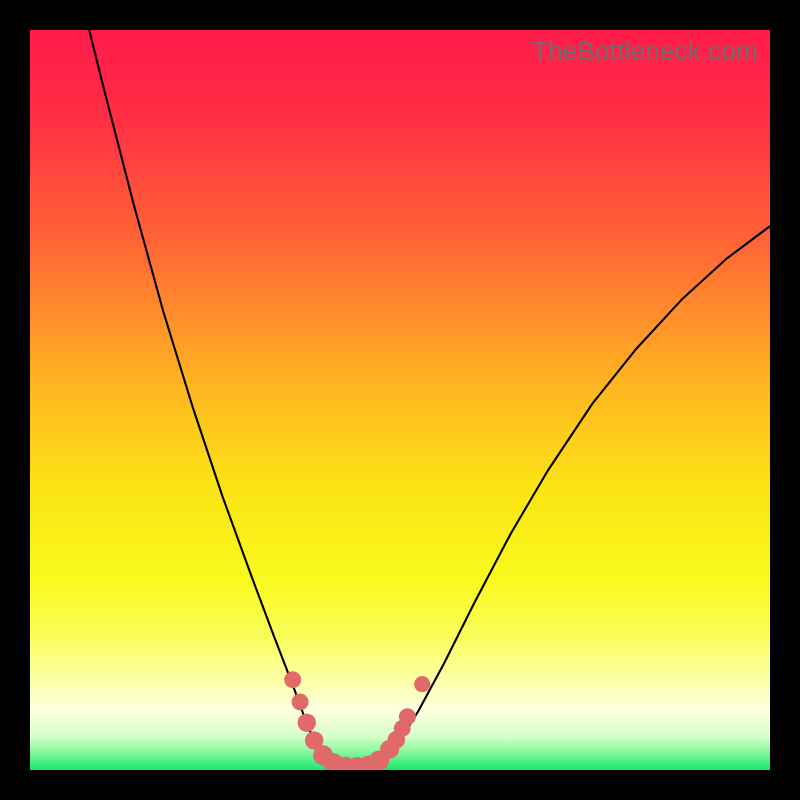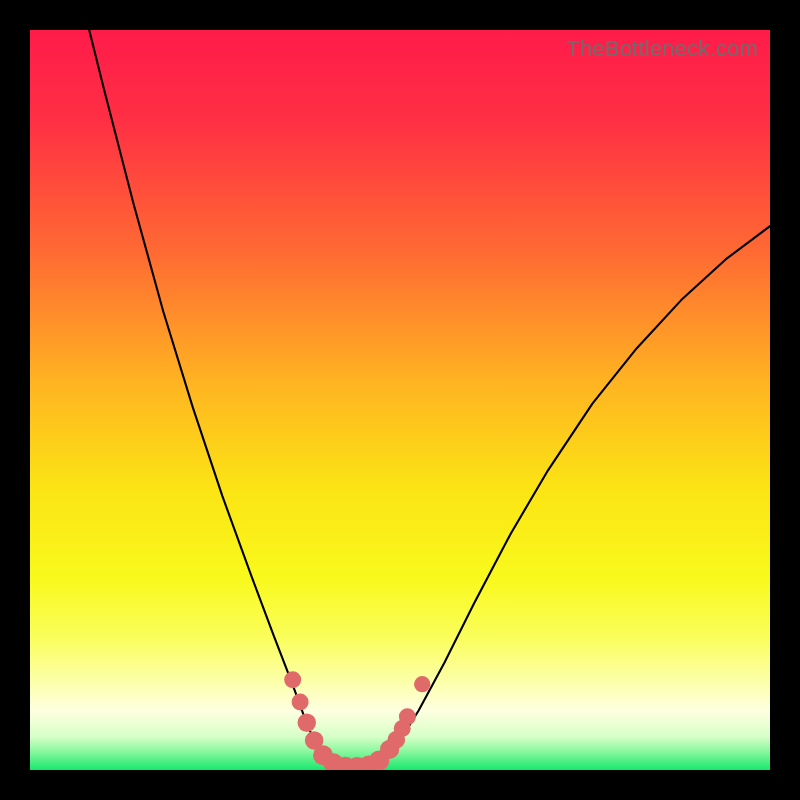--- a/index.html
+++ b/index.html
@@ -20,21 +20,21 @@
   }
   .gradient-bg {
     position: absolute;
     inset: 0;
   }
   .watermark {
     position: absolute;
     top: 6px;
     right: 12px;
     font-family: Arial, Helvetica, sans-serif;
-    font-size: 22px;
+    font-size: 26px;
     color: #6d6d6d;
     font-weight: 500;
     letter-spacing: 0.2px;
   }
   svg.curve {
     position: absolute;
     inset: 0;
     width: 100%;
     height: 100%;
   }

